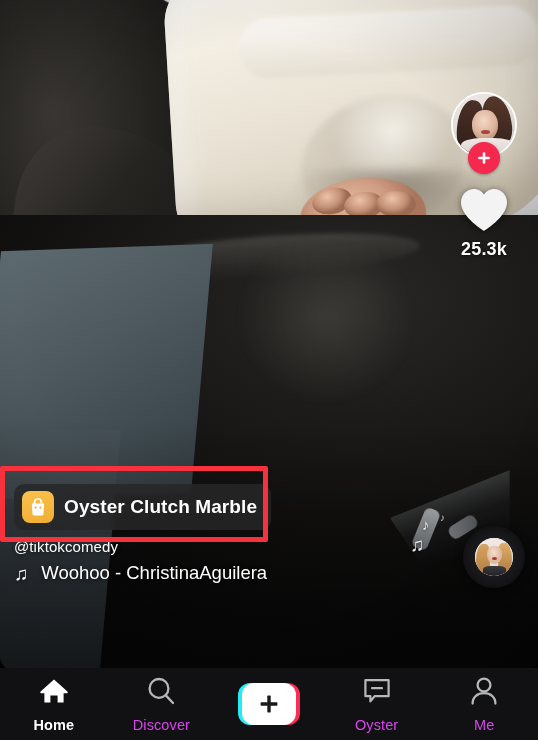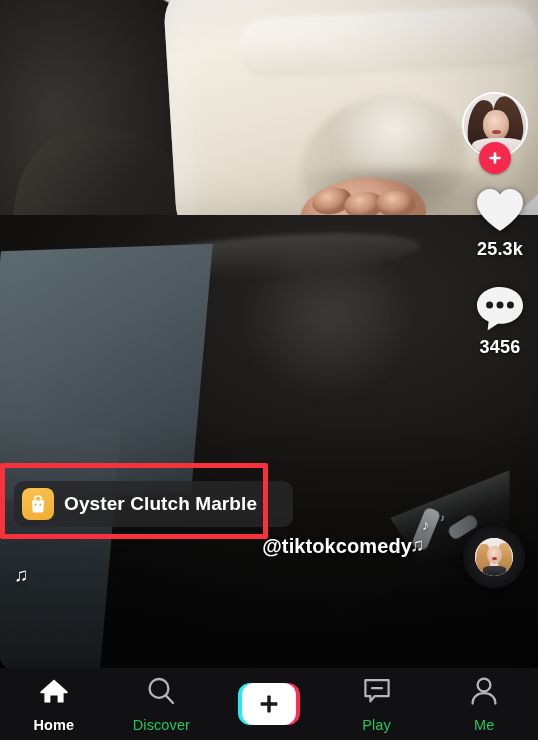--- a/index.html
+++ b/index.html
@@ -138,22 +138,22 @@
     position:absolute; inset:0;
     background:radial-gradient(120% 100% at 50% 46%, rgba(0,0,0,0) 40%, rgba(0,0,0,.30) 82%, rgba(0,0,0,.5) 100%);
   }
   .bottom-scrim {
     position:absolute; left:0; bottom:0; width:538px; height:250px;
     background:linear-gradient(180deg, rgba(0,0,0,0) 0%, rgba(0,0,0,.20) 44%, rgba(0,0,0,.42) 100%);
   }
 
   
   #action-rail {
-    position:absolute; right:0; top:92px; width:76px;
-    display:flex; flex-direction:column; 
+    position:absolute; right:16px; top:92px; width:76px;
+    display:flex; flex-direction:column; align-items:center;
   }
   .avatar-wrap { position:relative; width:66px; height:66px; margin-bottom:26px; }
   .avatar {
     width:66px; height:66px; border-radius:50%;
     border:2px solid #fff; overflow:hidden; position:relative;
     background:#d9d3cf;
   }
   .av-bg { position:absolute; inset:0;
     background:linear-gradient(160deg,#efe9e6 0%,#e3dcd9 40%,#cfc7c4 100%); }
   .av-hair-l { position:absolute; left:4px; top:6px; width:26px; height:56px;
@@ -224,38 +224,37 @@
     position:absolute; left:-14px; top:-18px;
     width:268px; height:76px;
     border:5px solid #f8323c;
     border-radius:2px;
     pointer-events:none;
   }
   .product-tag {
     display:inline-flex; align-items:center; gap:10px;
     background:rgba(38,38,40,.86);
     border-radius:10px;
-    padding:7px 36px 7px 8px;
+    padding:7px 14px 7px 8px;
     backdrop-filter:blur(2px);
   }
   .bag-icon {
     width:32px; height:32px; border-radius:8px;
     background:linear-gradient(165deg,#fbc24e 0%,#f0ad33 100%);
     display:flex; align-items:center; justify-content:center;
     flex-shrink:0;
   }
   .product-name {
     color:#fff; font-size:19px; font-weight:600; letter-spacing:.1px;
     white-space:nowrap;
   }
   .username {
-    color:#fff; font-size:20px; font-weight:bold; letter-spacing:.1px;
+    color:#fff; font-size:15px; font-weight:normal; letter-spacing:.1px;
     text-shadow:0 1px 4px rgba(0,0,0,.6);
     margin-bottom:7px;
-    text-align:right;
   }
   .caption {
     color:#fff; font-size:19px; line-height:1.34; font-weight:400;
     text-shadow:0 1px 4px rgba(0,0,0,.6);
     margin-bottom:10px;
   }
   .music-row {
     display:flex; align-items:center; gap:13px;
     color:#fff; font-size:18.5px; font-weight:400;
     text-shadow:0 1px 4px rgba(0,0,0,.6);
@@ -268,21 +267,21 @@
     background:#111113;
     display:flex; align-items:center;
   }
   .nav-item {
     flex:1; display:flex; flex-direction:column; align-items:center; justify-content:center;
     gap:11px; height:100%;
   }
   .nav-ico { height:30px; display:flex; align-items:center; justify-content:center; }
   .nav-label { font-size:14.5px; letter-spacing:.1px; }
   .nav-item.active .nav-label { color:#fff; font-weight:bold; }
-  .nav-item.inactive .nav-label { color:#22c55e; font-weight:normal; }
+  .nav-item.inactive .nav-label { color:#d946ef; font-weight:normal; }
   .create-btn {
     position:relative; width:62px; height:42px;
     display:flex; align-items:center; justify-content:center;
   }
   .cb-cyan {
     position:absolute; left:0; top:0; width:54px; height:42px;
     background:#26eaf2; border-radius:12px;
   }
   .cb-pink {
     position:absolute; right:0; top:0; width:54px; height:42px;
@@ -345,31 +344,20 @@
 
       <div class="rail-item">
         <div class="rail-icon">
           <svg width="50" height="46" viewBox="0 0 50 46">
             <path d="M25 44 C25 44 2 30 2 15.5 C2 7.4 8.2 2 14.8 2 C19.4 2 22.9 4.4 25 7.6 C27.1 4.4 30.6 2 35.2 2 C41.8 2 48 7.4 48 15.5 C48 30 25 44 25 44 Z" fill="#f3f3f3"></path>
           </svg>
         </div>
         <div class="rail-count">25.3k</div>
       </div>
 
-      <div class="rail-item">
-        <div class="rail-icon">
-          <svg width="50" height="48" viewBox="0 0 50 48">
-            <path d="M25 3 C11.8 3 2 11.2 2 21.4 C2 28.3 6.6 34.3 13.6 37.5 L12.6 46.5 L22.8 39.7 C23.5 39.75 24.2 39.8 25 39.8 C38.2 39.8 48 31.6 48 21.4 C48 11.2 38.2 3 25 3 Z" fill="#f3f3f3"></path>
-            <circle cx="14.6" cy="21" r="3.5" fill="#1b1b1b"></circle>
-            <circle cx="25" cy="21" r="3.5" fill="#1b1b1b"></circle>
-            <circle cx="35.4" cy="21" r="3.5" fill="#1b1b1b"></circle>
-          </svg>
-        </div>
-        <div class="rail-count">3456</div>
-      </div>
 
 
     </div>
 
     <div id="disc-area">
       <span class="note-float nf3">♪</span>
       <span class="note-float nf1">♪</span>
       <span class="note-float nf2">♫</span>
       <div class="disc">
         <div class="disc-inner">
@@ -396,20 +384,21 @@
             </svg>
           </div>
           <span class="product-name">Oyster Clutch Marble</span>
         </div>
         <div class="highlight-box"></div>
       </div>
 
       <div class="username">@tiktokcomedy</div>
       <div class="music-row">
         <span class="music-glyph">♫</span>
+        <span>Woohoo - ChristinaAguilera</span>
       </div>
 
     </div>
   </div>
 
   <div id="bottom-nav">
 
     <div class="nav-item active">
       <div class="nav-ico">
         <svg width="30" height="28" viewBox="0 0 30 28">
@@ -442,21 +431,21 @@
       </div>
     </div>
 
     <div class="nav-item inactive">
       <div class="nav-ico">
         <svg width="30" height="28" viewBox="0 0 30 28">
           <path d="M3.4 3.2 H26.6 V19.2 H12.6 L8.4 24.4 L8.4 19.2 H3.4 Z" fill="none" stroke="#b6b7ba" stroke-width="2.2" stroke-linejoin="round"></path>
           <line x1="10" y1="11.2" x2="20" y2="11.2" stroke="#b6b7ba" stroke-width="2.2" stroke-linecap="round"></line>
         </svg>
       </div>
-      <div class="nav-label">Play</div>
+      <div class="nav-label">Oyster</div>
     </div>
 
     <div class="nav-item inactive">
       <div class="nav-ico">
         <svg width="30" height="30" viewBox="0 0 30 30">
           <circle cx="15" cy="9" r="6.4" fill="none" stroke="#b6b7ba" stroke-width="2.3"></circle>
           <path d="M3.6 27.5 C3.6 20.6 8.7 17.2 15 17.2 C21.3 17.2 26.4 20.6 26.4 27.5" fill="none" stroke="#b6b7ba" stroke-width="2.3" stroke-linecap="round"></path>
         </svg>
       </div>
       <div class="nav-label">Me</div>

